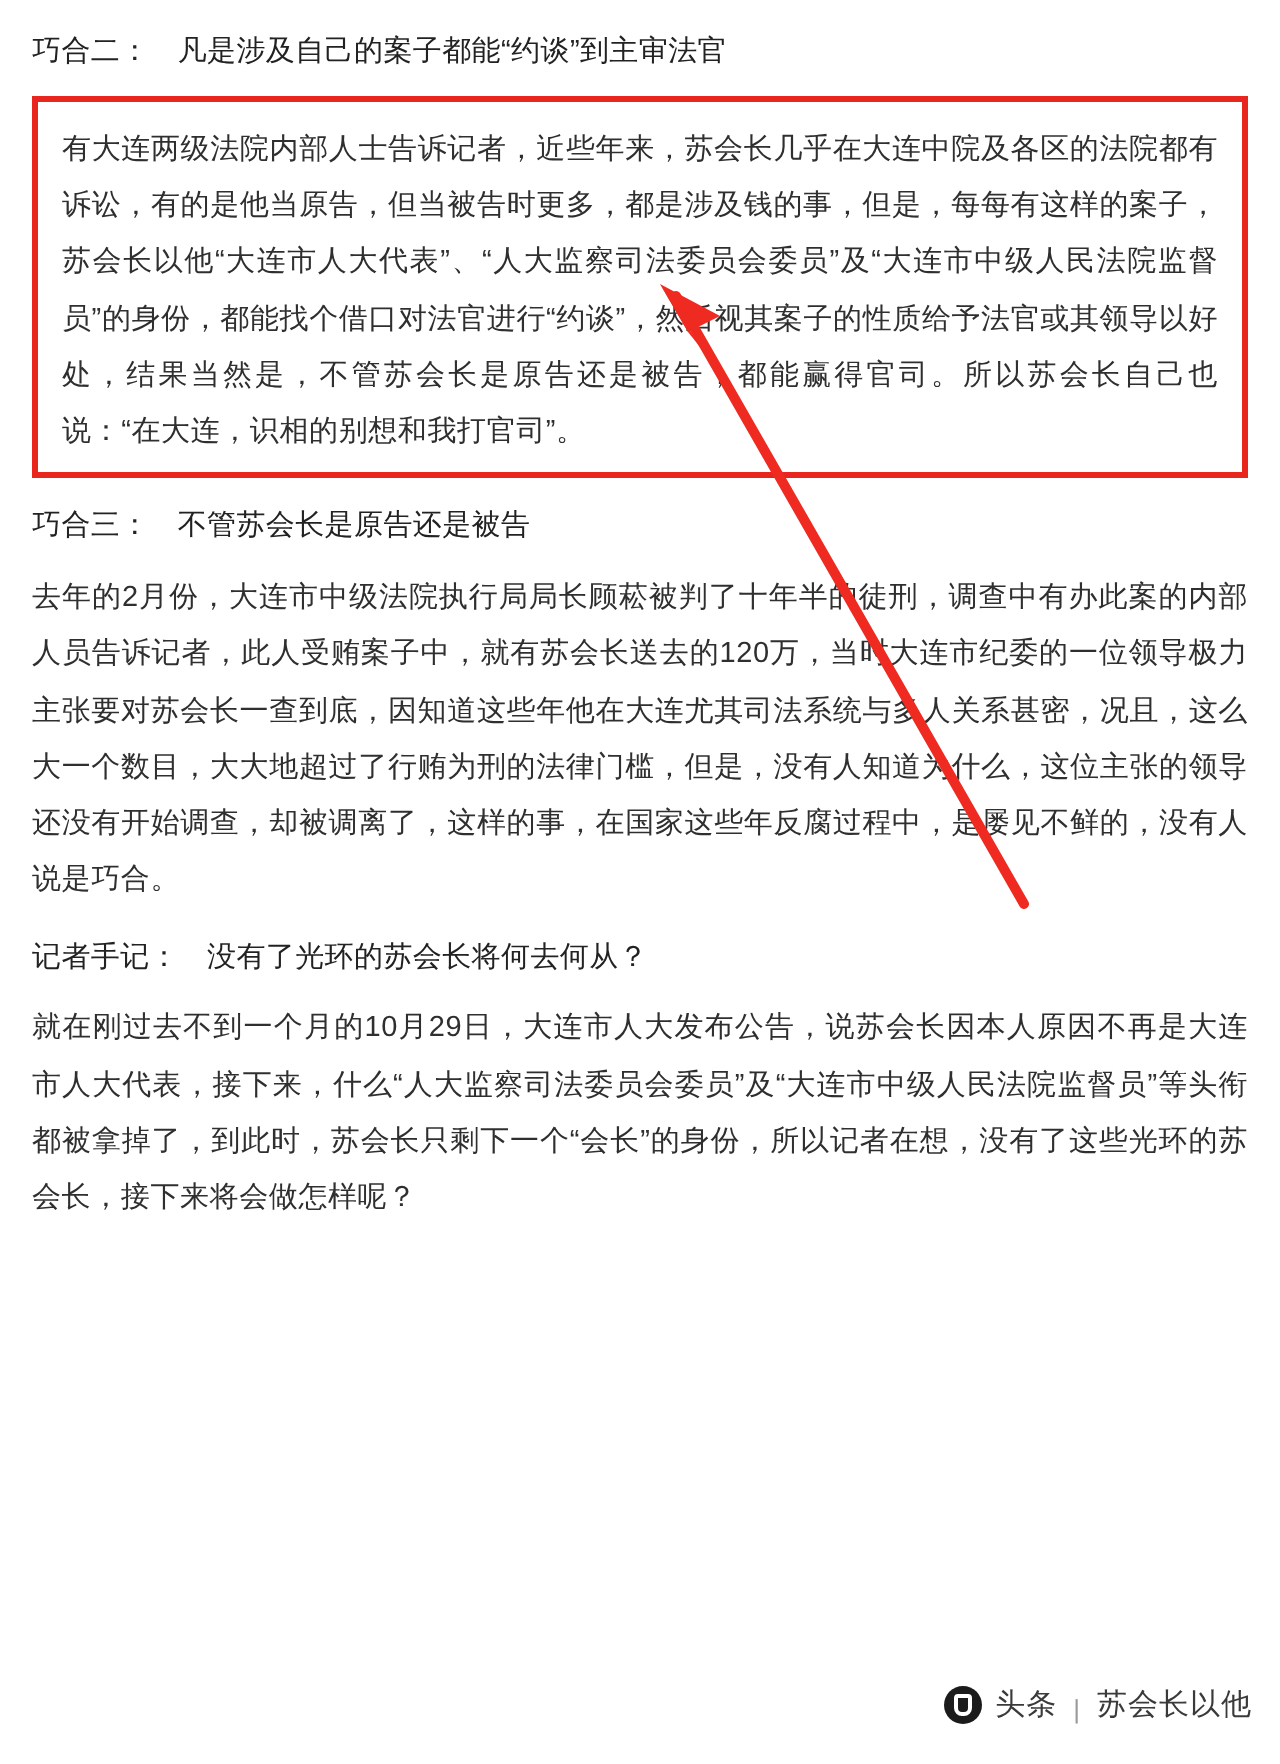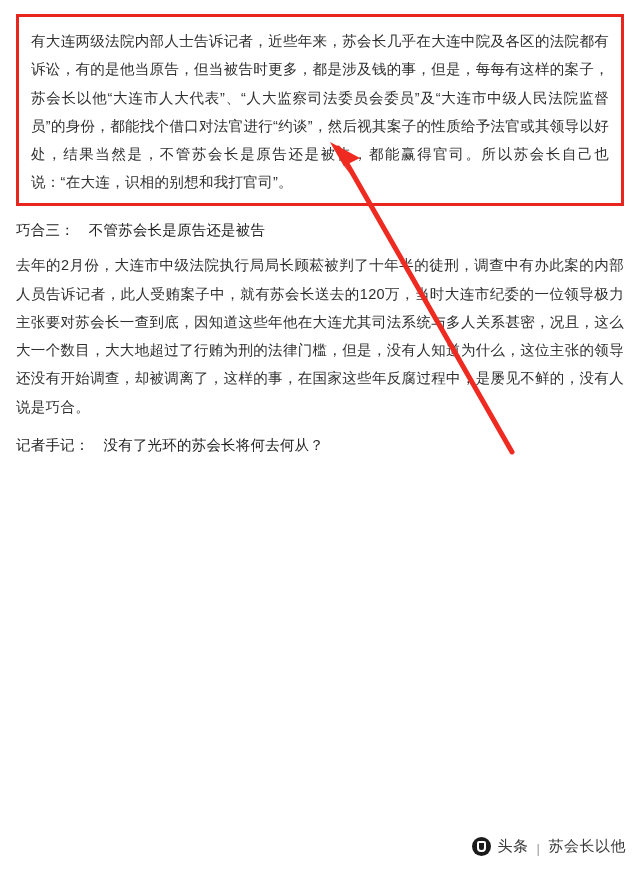--- a/index.html
+++ b/index.html
@@ -55,21 +55,21 @@
     left: 0;
     top: 0;
     width: 640px;
     height: 882px;
     pointer-events: none;
   }
   
   .watermark {
     position: absolute;
     right: 14px;
-    bottom: 26px;
+    bottom: 20px;
     display: flex;
     align-items: flex-end;
     gap: 7px;
     font-size: 15px;
     color: #3a3a3a;
     letter-spacing: 0.5px;
   }
   .wm-logo {
     width: 19px;
     height: 19px;
@@ -101,35 +101,39 @@
     width: 640px;
     height: 38px;
     background: #ffffff;
   }
 </style>
 </head>
 <body>
 
 <div class="page">
 
+  <p class="heading">
+    <span class="lead">巧合二：</span><span>凡是涉及自己的案子都能“约谈”到主审法官</span>
+  </p>
 
   <div class="highlight-box">
     <p class="para">有大连两级法院内部人士告诉记者，近些年来，苏会长几乎在大连中院及各区的法院都有诉讼，有的是他当原告，但当被告时更多，都是涉及钱的事，但是，每每有这样的案子，苏会长以他“大连市人大代表”、“人大监察司法委员会委员”及“大连市中级人民法院监督员”的身份，都能找个借口对法官进行“约谈”，然后视其案子的性质给予法官或其领导以好处，结果当然是，不管苏会长是原告还是被告，都能赢得官司。所以苏会长自己也说：“在大连，识相的别想和我打官司”。</p>
   </div>
 
   <p class="heading">
     <span class="lead">巧合三：</span><span>不管苏会长是原告还是被告</span>
   </p>
 
   <p class="para">去年的2月份，大连市中级法院执行局局长顾菘被判了十年半的徒刑，调查中有办此案的内部人员告诉记者，此人受贿案子中，就有苏会长送去的120万，当时大连市纪委的一位领导极力主张要对苏会长一查到底，因知道这些年他在大连尤其司法系统与多人关系甚密，况且，这么大一个数目，大大地超过了行贿为刑的法律门槛，但是，没有人知道为什么，这位主张的领导还没有开始调查，却被调离了，这样的事，在国家这些年反腐过程中，是屡见不鲜的，没有人说是巧合。</p>
 
   <p class="heading">
     <span class="lead">记者手记：</span><span>没有了光环的苏会长将何去何从？</span>
   </p>
 
+  <p class="para">就在刚过去不到一个月的10月29日，大连市人大发布公告，说苏会长因本人原因不再是大连市人大代表，接下来，什么“人大监察司法委员会委员”及“大连市中级人民法院监督员”等头衔都被拿掉了，到此时，苏会长只剩下一个“会长”的身份，所以记者在想，没有了这些光环的苏会长，接下来将会做怎样呢？</p>
 
 </div>
 
 <svg class="arrow-overlay" viewBox="0 0 640 882" xmlns="http://www.w3.org/2000/svg">
   <g>
     <line x1="338" y1="148" x2="512" y2="452" stroke="#ee2a21" stroke-width="5" stroke-linecap="round"></line>
     <polygon points="330,142 360,158 344,166" fill="#ee2a21"></polygon>
     <polygon points="330,142 352,176 344,166" fill="#ee2a21"></polygon>
   </g>
 </svg>

